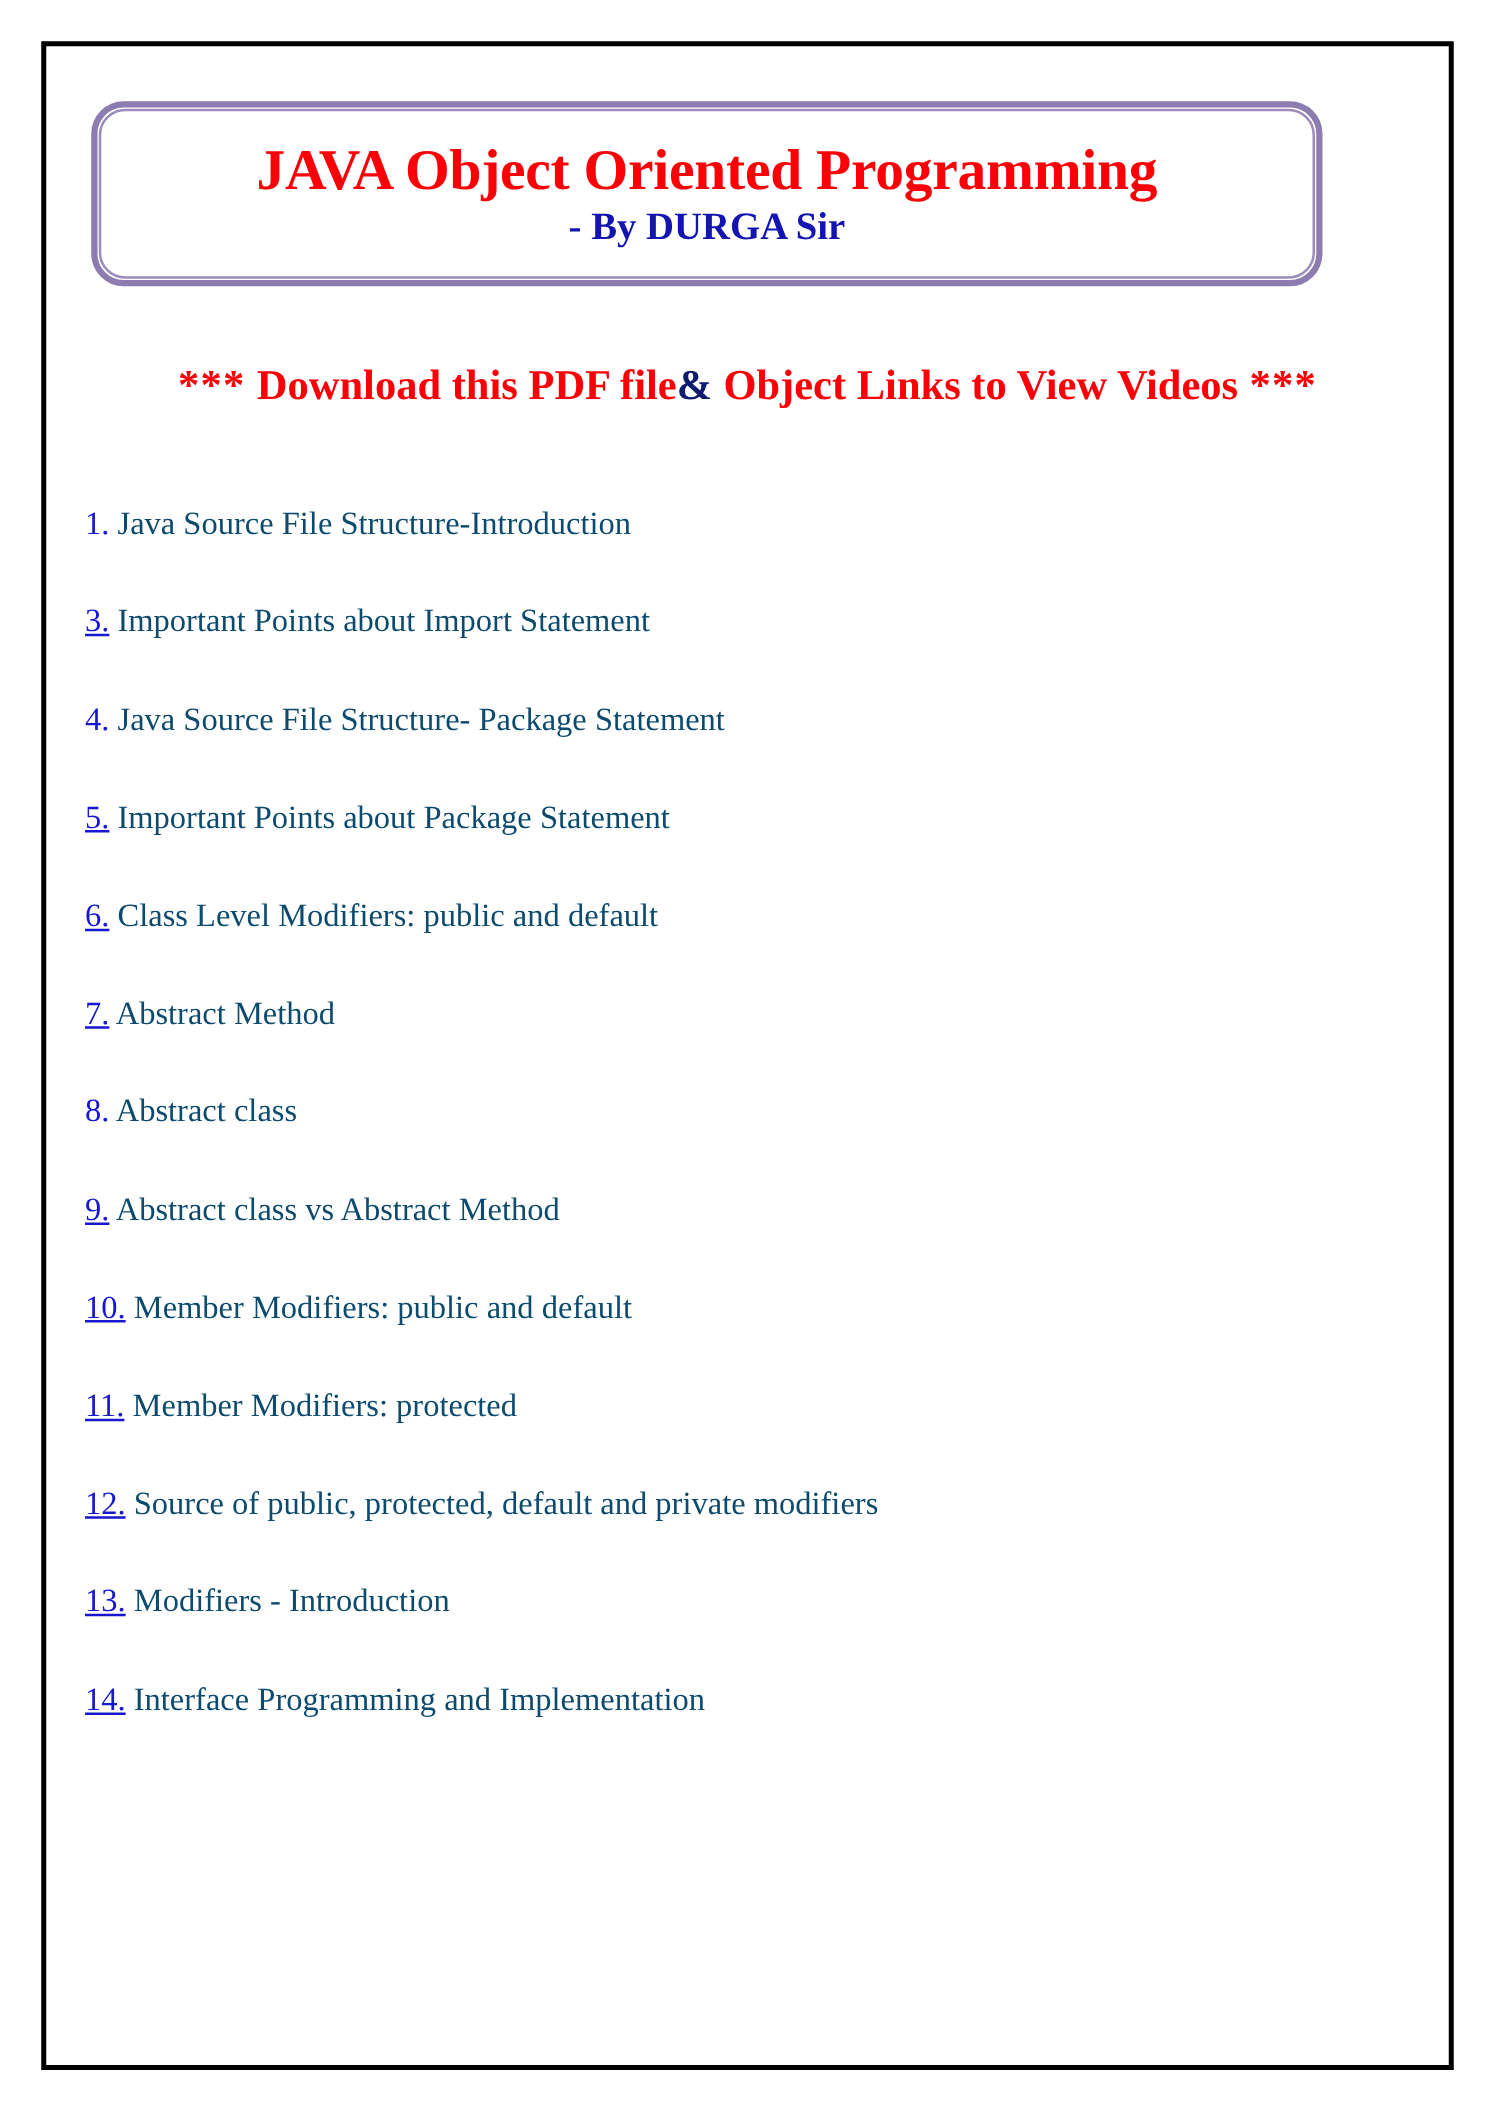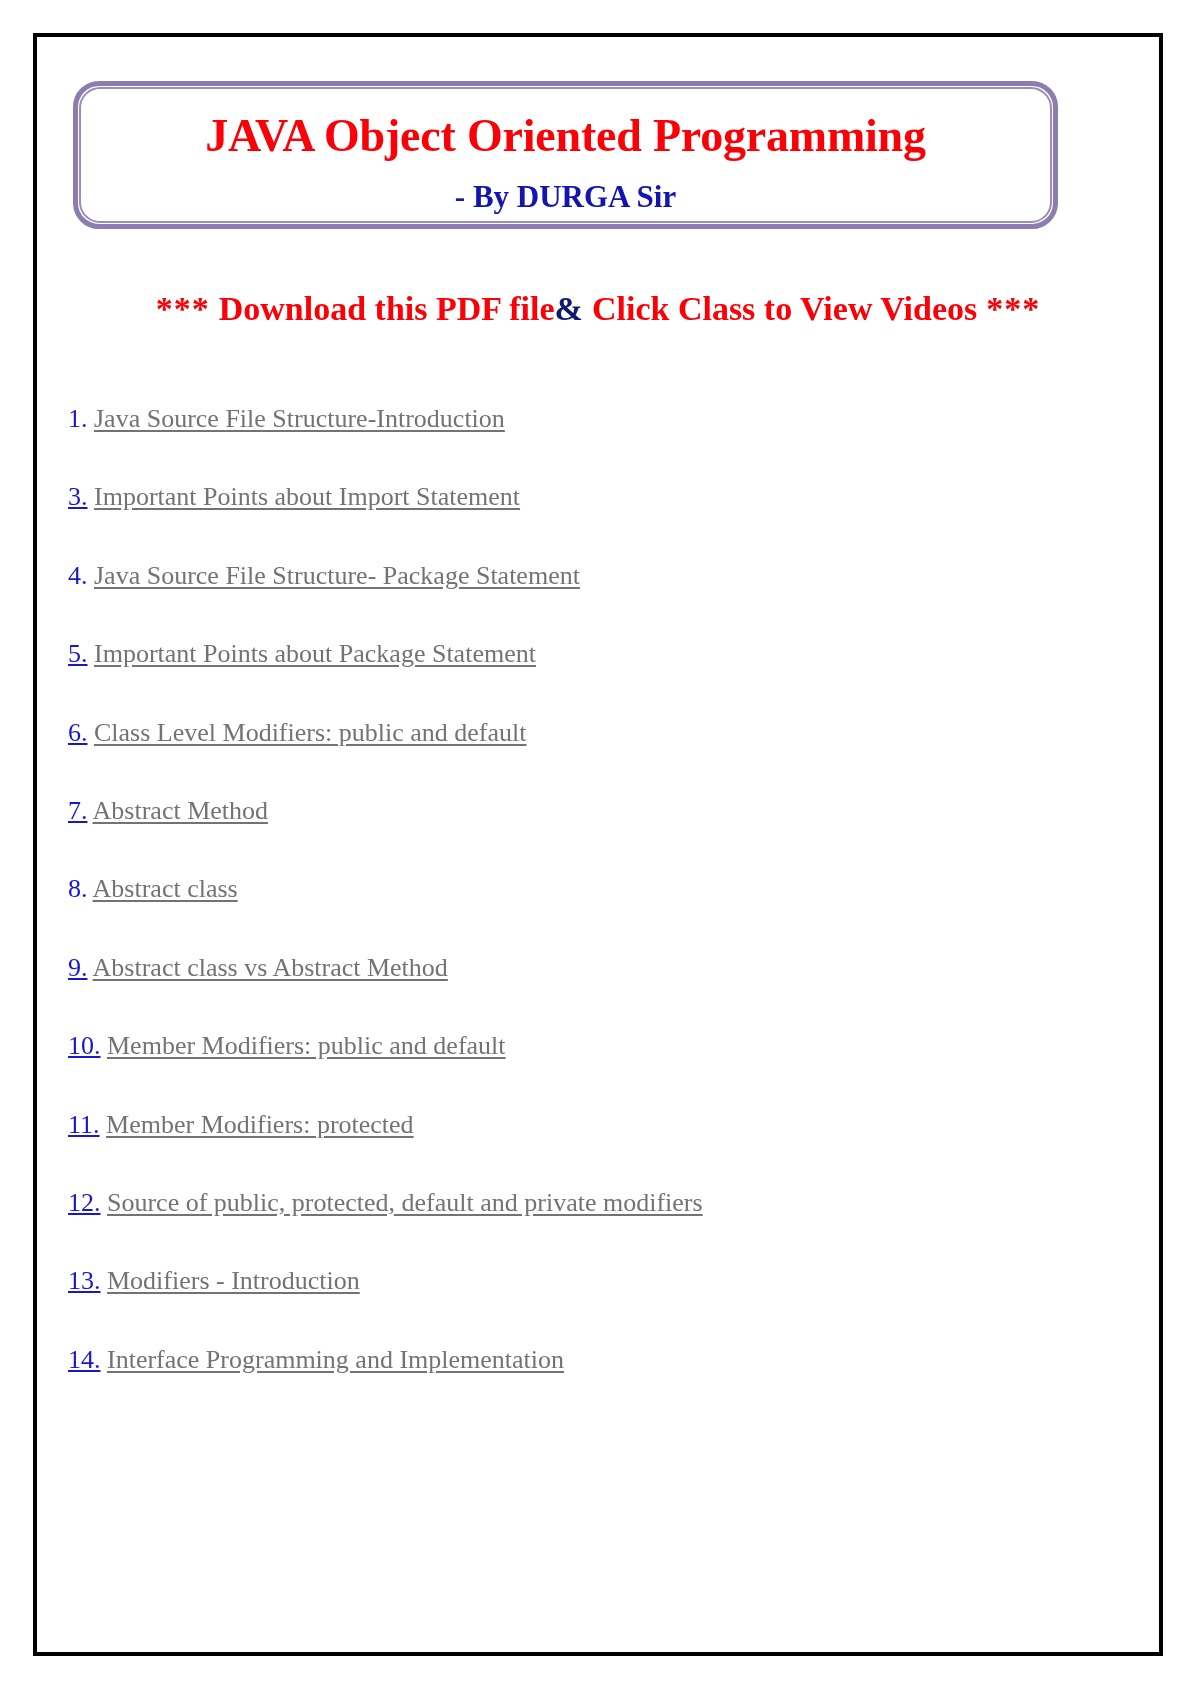--- a/index.html
+++ b/index.html
@@ -66,21 +66,21 @@
     justify-content: center;
   }
   .doc-title {
     color: #fb0007;
     font-weight: bold;
     font-size: 46px;
     line-height: 1.06;
     letter-spacing: -0.2px;
     white-space: nowrap;
     text-align: center;
-    margin: 16px;
+    margin: 0;
     padding: 0;
   }
   .doc-subtitle {
     color: #1414b0;
     font-weight: bold;
     font-size: 31px;
     line-height: 1.1;
     white-space: nowrap;
     text-align: left;
     margin-top: 4px;
@@ -124,41 +124,40 @@
     padding-left: 16px;
   }
   .toc-num {
     color: #1717cf;
     text-decoration: none;
   }
   .toc-num.u {
     text-decoration: underline;
   }
   .toc-link {
-    color: #737373;
-    text-decoration: underline;
+    color: #0c4a6e;
     text-underline-offset: 3px;
     cursor: pointer;
   }
 </style>
 </head>
 <body>
 
 <div class="page-sheet">
   <div class="page-inner">
 
     <div class="title-box-wrap">
       <div class="title-box-outer"></div>
       <div class="title-box-inner">
         <div class="doc-title">JAVA Object Oriented Programming</div>
         <div class="doc-subtitle">- By DURGA Sir</div>
       </div>
     </div>
 
-    <div class="banner"><span class="star">***</span><span class="gap-r">Download this PDF file</span><span class="amp">&amp;</span><span class="gap-r">Click Class to View Videos</span><span class="star gap-r">***</span></div>
+    <div class="banner"><span class="star">***</span><span class="gap-r">Download this PDF file</span><span class="amp">&amp;</span><span class="gap-r">Object Links to View Videos</span><span class="star gap-r">***</span></div>
 
     <div class="toc">
 
       <div class="toc-item"><span class="toc-num">1.</span>
         <a class="toc-link">Java Source File Structure-Introduction</a></div>
 
 
       <div class="toc-item"><span class="toc-num u">3.</span>
         <a class="toc-link">Important Points about Import Statement</a></div>
 

